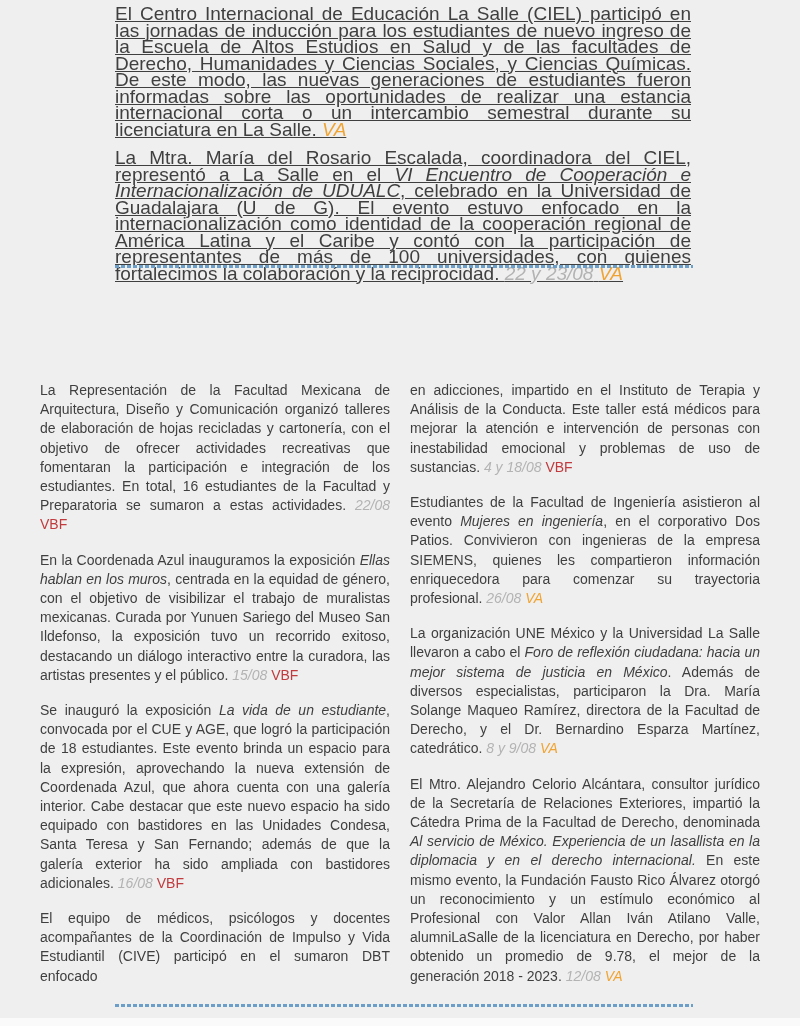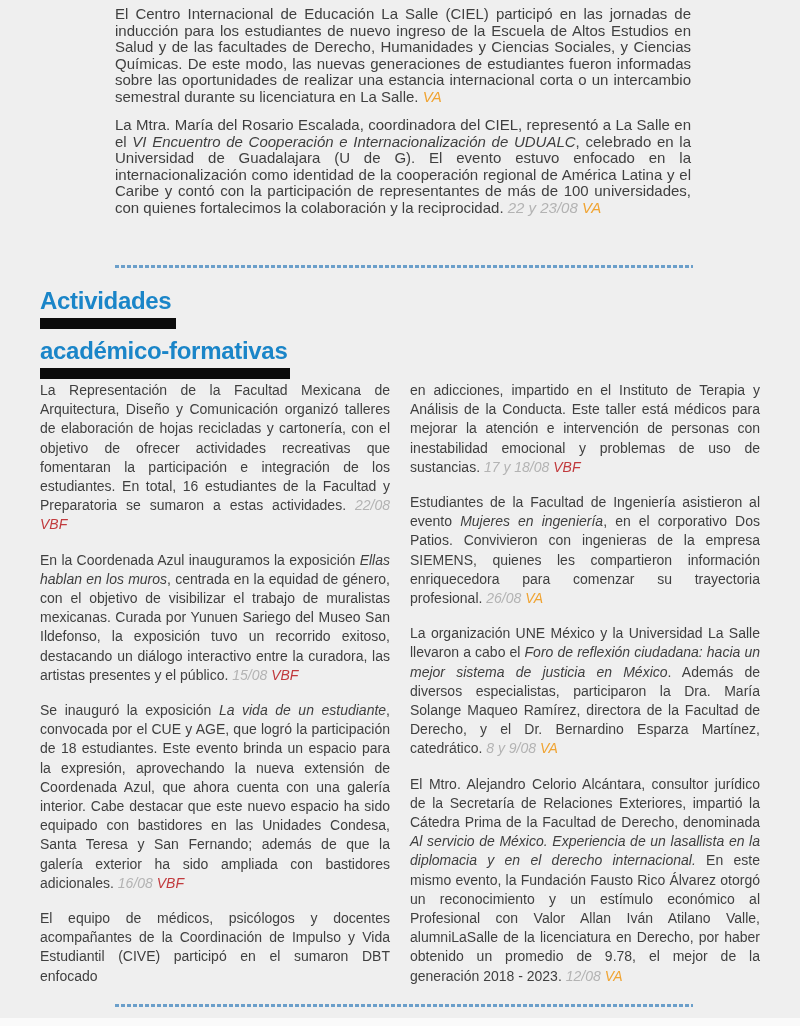--- a/index.html
+++ b/index.html
@@ -21,23 +21,23 @@
   }
   .page{
     position:relative;
     width:800px;height:1026px;
     background:var(--bg);
   }
   
   .intro{
     position:absolute;left:115px;top:6px;width:576px;
     color:var(--text);
-    font-size:15px;line-height:16.5px;
+    font-size:19px;line-height:16.5px;
     text-align:justify;
-    hyphens:auto;-webkit-hyphens:auto;
+    hyphens:auto;text-decoration:underline;-webkit-hyphens:auto;
   }
   .intro p{margin:0 0 12px 0;}
   
   .dashed-sep{
     position:absolute;left:115px;width:578px;height:3px;
     background:repeating-linear-gradient(90deg,var(--dash-blue) 0 4px,transparent 4px 6px);
   }
   .sep-top{top:265px;}
   .sep-bottom{top:1004px;}
   
@@ -63,55 +63,49 @@
     width:350px;
     color:var(--text);
     font-size:14px;line-height:19.2px;
     text-align:justify;
     hyphens:auto;-webkit-hyphens:auto;
   }
   .col p{margin:0 0 16px 0;}
   .seg-i{font-style:italic;margin-top:34px;}
   .seg-d{font-style:italic;color:var(--date-gray);}
   .seg-va{font-style:italic;color:var(--sig-orange);}
-  .seg-vbf{font-style:italic;color:var(--sig-red);}
+  .seg-vbf{color:var(--sig-red);}
   
   .page-edge{
     position:absolute;left:0;top:1018px;width:800px;height:8px;
     background:#fafafa;
   }
 </style>
 </head>
 <body>
 
 <div class="page">
 
   <section class="intro">
       <p><span class="seg-n">El Centro Internacional de Educación La Salle (CIEL) participó en las jornadas de inducción para los estudiantes de nuevo ingreso de la Escuela de Altos Estudios en Salud y de las facultades de Derecho, Humanidades y Ciencias Sociales, y Ciencias Químicas. De este modo, las nuevas generaciones de estudiantes fueron informadas sobre las oportunidades de realizar una estancia internacional corta o un intercambio semestral durante su licenciatura en La Salle. </span><span class="seg-va">VA</span></p>
       <p><span class="seg-n">La Mtra. María del Rosario Escalada, coordinadora del CIEL, representó a La Salle en el </span><span class="seg-i">VI Encuentro de Cooperación e Internacionalización de UDUALC</span><span class="seg-n">, celebrado en la Universidad de Guadalajara (U de G). El evento estuvo enfocado en la internacionalización como identidad de la cooperación regional de América Latina y el Caribe y contó con la participación de representantes de más de 100 universidades, con quienes fortalecimos la colaboración y la reciprocidad. </span><span class="seg-d">22 y 23/08</span><span class="seg-n"> </span><span class="seg-va">VA</span></p>
     </section>
 
   <div class="dashed-sep sep-top"></div>
 
-  <header class="section-heading">
-    <span class="heading-text">Actividades</span>
-    <div class="black-bar bar1"></div>
-    <span class="heading-text">académico-formativas</span>
-    <div class="black-bar bar2"></div>
-  </header>
 
   <div class="columns">
     <div class="col col-left">
         <p><span class="seg-n">La Representación de la Facultad Mexicana de Arquitectura, Diseño y Comunicación organizó talleres de elaboración de hojas recicladas y cartonería, con el objetivo de ofrecer actividades recreativas que fomentaran la participación e integración de los estudiantes. En total, 16 estudiantes de la Facultad y Preparatoria se sumaron a estas actividades. </span><span class="seg-d">22/08</span><span class="seg-n"> </span><span class="seg-vbf">VBF</span></p>
         <p><span class="seg-n">En la Coordenada Azul inauguramos la exposición </span><span class="seg-i">Ellas hablan en los muros</span><span class="seg-n">, centrada en la equidad de género, con el objetivo de visibilizar el trabajo de muralistas mexicanas. Curada por Yunuen Sariego del Museo San Ildefonso, la exposición tuvo un recorrido exitoso, destacando un diálogo interactivo entre la curadora, las artistas presentes y el público. </span><span class="seg-d">15/08</span><span class="seg-n"> </span><span class="seg-vbf">VBF</span></p>
         <p><span class="seg-n">Se inauguró la exposición </span><span class="seg-i">La vida de un estudiante</span><span class="seg-n">, convocada por el CUE y AGE, que logró la participación de 18 estudiantes. Este evento brinda un espacio para la expresión, aprovechando la nueva extensión de Coordenada Azul, que ahora cuenta con una galería interior. Cabe destacar que este nuevo espacio ha sido equipado con bastidores en las Unidades Condesa, Santa Teresa y San Fernando; además de que la galería exterior ha sido ampliada con bastidores adicionales. </span><span class="seg-d">16/08</span><span class="seg-n"> </span><span class="seg-vbf">VBF</span></p>
         <p><span class="seg-n">El equipo de médicos, psicólogos y docentes acompañantes de la Coordinación de Impulso y Vida Estudiantil (CIVE) participó en el sumaron DBT enfocado</span></p>
       </div>
     <div class="col col-right">
-        <p><span class="seg-n">en adicciones, impartido en el Instituto de Terapia y Análisis de la Conducta. Este taller está médicos para mejorar la atención e intervención de personas con inestabilidad emocional y problemas de uso de sustancias. </span><span class="seg-d">17 y 18/08</span><span class="seg-n"> </span><span class="seg-vbf">VBF</span></p>
+        <p><span class="seg-n">en adicciones, impartido en el Instituto de Terapia y Análisis de la Conducta. Este taller está médicos para mejorar la atención e intervención de personas con inestabilidad emocional y problemas de uso de sustancias. </span><span class="seg-d">4 y 18/08</span><span class="seg-n"> </span><span class="seg-vbf">VBF</span></p>
         <p><span class="seg-n">Estudiantes de la Facultad de Ingeniería asistieron al evento </span><span class="seg-i">Mujeres en ingeniería</span><span class="seg-n">, en el corporativo Dos Patios. Convivieron con ingenieras de la empresa SIEMENS, quienes les compartieron información enriquecedora para comenzar su trayectoria profesional. </span><span class="seg-d">26/08</span><span class="seg-n"> </span><span class="seg-va">VA</span></p>
         <p><span class="seg-n">La organización UNE México y la Universidad La Salle llevaron a cabo el </span><span class="seg-i">Foro de reflexión ciudadana: hacia un mejor sistema de justicia en México</span><span class="seg-n">. Además de diversos especialistas, participaron la Dra. María Solange Maqueo Ramírez, directora de la Facultad de Derecho, y el Dr. Bernardino Esparza Martínez, catedrático. </span><span class="seg-d">8 y 9/08</span><span class="seg-n"> </span><span class="seg-va">VA</span></p>
         <p><span class="seg-n">El Mtro. Alejandro Celorio Alcántara, consultor jurídico de la Secretaría de Relaciones Exteriores, impartió la Cátedra Prima de la Facultad de Derecho, denominada </span><span class="seg-i">Al servicio de México. Experiencia de un lasallista en la diplomacia y en el derecho internacional.</span><span class="seg-n"> En este mismo evento, la Fundación Fausto Rico Álvarez otorgó un reconocimiento y un estímulo económico al Profesional con Valor Allan Iván Atilano Valle, alumniLaSalle de la licenciatura en Derecho, por haber obtenido un promedio de 9.78, el mejor de la generación 2018 - 2023. </span><span class="seg-d">12/08</span><span class="seg-n"> </span><span class="seg-va">VA</span></p>
       </div>
   </div>
 
   <div class="dashed-sep sep-bottom"></div>
 
   <div class="page-edge"></div>
 

